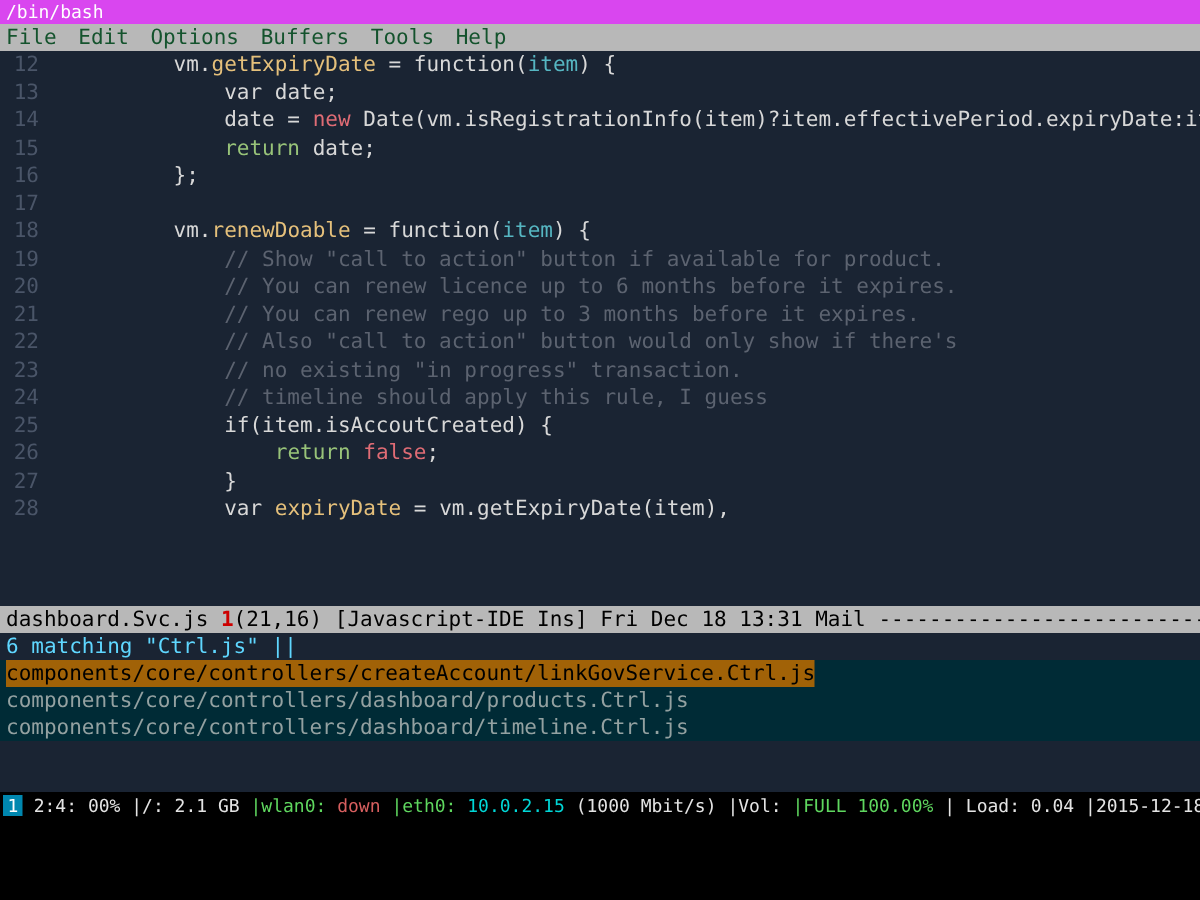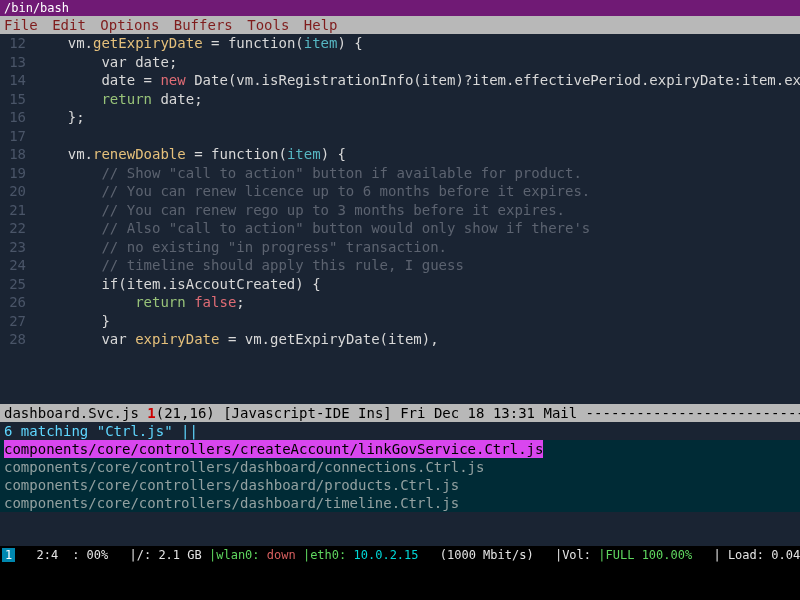--- a/index.html
+++ b/index.html
@@ -1,41 +1,41 @@
 <!DOCTYPE html>
 <html><head>
 <meta charset="utf-8">
 <style>
 * { margin: 0; padding: 0; box-sizing: border-box; }
 html, body { width: 800px; height: 600px; overflow: hidden; font-family: "DejaVu Sans Mono", Consolas, monospace; font-size: 14px; background: #000; }
-.titlebar { background: #701a75; color: #fff; height: 16px; line-height: 16px; padding: 0 4px; font-size: 12px; }
-.menubar { background: #b8b8b8; color: #7f1d1d; height: 18px; line-height: 18px; padding: 0 4px; font-size: 14px; }
+.titlebar { background: #d946ef; color: #fff; height: 16px; line-height: 16px; padding: 0 4px; font-size: 12px; }
+.menubar { background: #b8b8b8; color: #14532d; height: 18px; line-height: 18px; padding: 0 4px; font-size: 14px; }
 .menubar span { margin-right: 6px; }
 .editor { background: #1a2433; color: #d8d8d8; height: 370px; overflow: hidden; }
 .line { display: flex; white-space: pre; height: 18.5px; line-height: 18.5px; }
 .gutter { width: 34px; text-align: right; color: #4a5568; padding-right: 8px; flex-shrink: 0; }
-.code { flex: 1; overflow: hidden; }
+.code { flex: 1; overflow: hidden; margin-left: 48px; }
 .kw-new { color: #e06c75; }
 .prop { color: #e5c07b; }
 .param { color: #56b6c2; }
 .ret { color: #98c379; }
 .comment { color: #5c6370; }
 .modeline { background: #b8b8b8; color: #000; height: 18px; line-height: 18px; padding: 0 4px; overflow: hidden; white-space: nowrap; }
 .modeline .red { color: #c00; font-weight: bold; }
 .helm { background: #002b36; color: #93a1a1; }
 .helm-header { background: #1a2433; color: #5fd7ff; height: 18px; line-height: 18px; padding: 0 4px; }
 .helm-item { height: 18px; line-height: 18px; padding: 0 4px; color: #93a1a1; }
-.helm-selected { background: #d946ef; color: #000; display: inline-block; }
+.helm-selected { background: #a16207; color: #000; display: inline-block; }
 .minibuf { background: #1a2433; height: 34px; }
 .statusbar { background: #000; color: #aaa; height: 18px; line-height: 18px; font-size: 12px; padding: 0 2px; display: flex; justify-content: space-between; white-space: nowrap; }
 .sb-seg { display: inline-block; }
 .g-red { color: #d75f5f; }
 .g-grn { color: #5fd75f; }
 .g-cyn { color: #00d7d7; }
-.g-wht { color: #e4e4e4; margin-left: 14px; }
+.g-wht { color: #e4e4e4; }
 .badge { background: #0087af; color: #fff; padding: 0 3px; }
 </style>
 </head>
 <body>
 
 <div class="titlebar">/bin/bash</div>
 
 <div class="menubar">
   <span>File</span>
   <span>Edit</span>
@@ -66,21 +66,20 @@
   </div>
 
 <div class="modeline">
   <span>dashboard.Svc.js </span><span class="red">1</span><span>(21,16) [Javascript-IDE Ins] Fri Dec 18 13:31 Mail </span><span>----------------------------</span>
 </div>
 
 <div class="helm">
   <div class="helm-header">6    matching "Ctrl.js" ||</div>
   <div id="helm-items">
       <div class="helm-item"><span class="helm-selected">components/core/controllers/createAccount/linkGovService.Ctrl.js</span></div>
-      <div class="helm-item">components/core/controllers/dashboard/connections.Ctrl.js</div>
       <div class="helm-item">components/core/controllers/dashboard/products.Ctrl.js</div>
       <div class="helm-item">components/core/controllers/dashboard/timeline.Ctrl.js</div>
     </div>
 </div>
 
 <div class="minibuf"></div>
 
 <div class="statusbar">
   <span class="sb-seg">
     <span class="badge">1</span><span class="g-wht"> 2:4</span>

